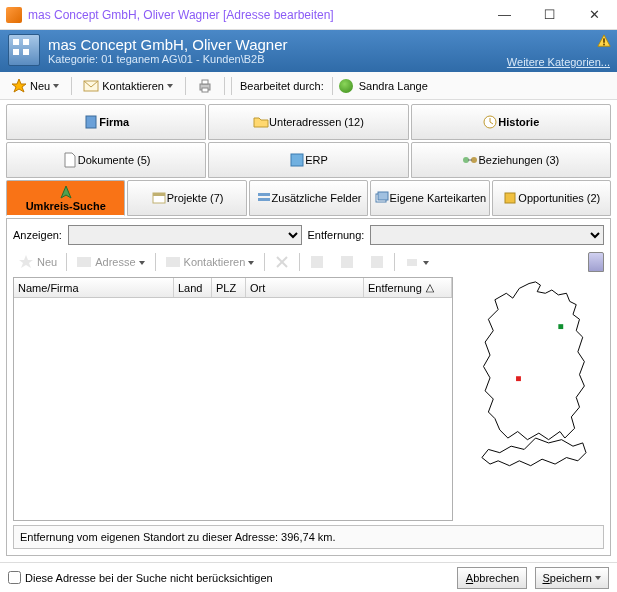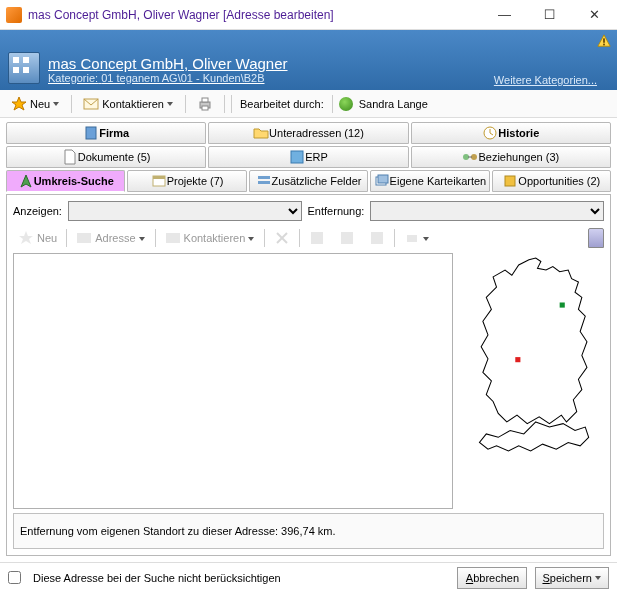--- a/index.html
+++ b/index.html
@@ -1,56 +1,56 @@
 <!DOCTYPE html>
 <html><head>
 <meta charset="utf-8">
 <style>
 * { box-sizing: border-box; margin: 0; padding: 0; }
 body { font-family: "Segoe UI", Tahoma, sans-serif; font-size: 11px; background: #fff; width: 617px; height: 592px; overflow: hidden; display: flex; flex-direction: column; }
 .titlebar { height: 30px; background: #fff; border-bottom: 1px solid #ddd; display: flex; align-items: center; padding-left: 6px; }
 .titlebar .ticon { width: 16px; height: 16px; margin-right: 6px; background: linear-gradient(135deg,#ff9a3c,#e06b00); border-radius: 2px; }
-.titlebar .ttext { flex: 1; font-size: 12px; color: #4c1d95; }
+.titlebar .ttext { flex: 1; font-size: 12px; color: #8b5cf6; }
 .winbtns { display: flex; height: 100%; }
 .winbtn { width: 45px; height: 100%; display: flex; align-items: center; justify-content: center; font-size: 13px; color: #333; font-family: Arial; }
-.header { background: linear-gradient(to bottom,#4a88c7,#2f6ba8); color: #fff; padding: 22px 8px 6px 8px; display: flex; align-items: flex-end; position: relative; text-decoration: underline; }
+.header { background: linear-gradient(to bottom,#4a88c7,#2f6ba8); color: #fff; padding: 4px 8px 6px 8px; display: flex; align-items: center; position: relative; }
 .hicon { width: 32px; height: 32px; margin-right: 8px; background: linear-gradient(to bottom,#a8c8e8,#5a8cc0); border: 1px solid #2a5a8a; border-radius: 2px; position: relative; }
 .hicon::after { content:""; position:absolute; left:4px; top:4px; width:6px; height:6px; background:#fff; box-shadow: 10px 0 #fff, 0 10px #fff, 10px 10px #fff; }
 .htexts .htitle { font-size: 15px; font-weight: 400; }
 .htexts .hsub { font-size: 11px; color: #d8e8f8; }
 .hwarn { position: absolute; top: 4px; right: 6px; width: 14px; height: 14px; }
-.hlink { position: absolute; bottom: 4px; right: 20px; font-size: 11px; color: #d8e8f8; text-decoration: underline; cursor: pointer; }
+.hlink { position: absolute; bottom: 4px; right: 7px; font-size: 11px; color: #d8e8f8; text-decoration: underline; cursor: pointer; }
 .toolbar { height: 28px; display: flex; align-items: center; padding: 0 6px; gap: 6px; border-bottom: 1px solid #ddd; background: #fafafa; }
 .tbtn { display: flex; align-items: center; gap: 3px; padding: 2px 4px; cursor: pointer; border: 1px solid transparent; border-radius: 2px; }
 .ico { width: 16px; height: 16px; display: inline-block; flex-shrink: 0; }
 .dd { width: 7px; height: 7px; display: inline-block; }
 .dd::after { content:""; display:block; width:0; height:0; border-left:3px solid transparent; border-right:3px solid transparent; border-top:4px solid #555; margin-top:2px; }
 .sep { width: 1px; height: 18px; background: #ccc; }
 .content { flex: 1; padding: 4px 6px 6px 6px; display: flex; flex-direction: column; overflow: hidden; }
 .tabrow { display: flex; gap: 2px; margin-bottom: 2px; }
-.tab { flex: 1; height: 22px; display: flex; align-items: center; justify-content: center; gap: 0; font-size: 11px; border: 1px solid #b8b8b8; background: linear-gradient(to bottom,#fff,#e8e8e8); border-radius: 2px 2px 0 0; cursor: pointer; overflow: hidden; white-space: nowrap; }
-.tab.active { background: #f0abfc; font-weight: bold; border-bottom-color: #fff; }
+.tab { flex: 1; height: 36px; display: flex; align-items: center; justify-content: center; gap: 0; font-size: 11px; border: 1px solid #b8b8b8; background: linear-gradient(to bottom,#fff,#e8e8e8); border-radius: 2px 2px 0 0; cursor: pointer; overflow: hidden; white-space: nowrap; }
+.tab.active { background: #f97316; font-weight: bold; border-bottom-color: #fff; flex-direction: column; }
 .panel { border: 1px solid #b8b8b8; flex: 1; display: flex; flex-direction: column; padding: 6px; min-height: 0; }
 .filterrow { display: flex; align-items: center; gap: 6px; margin-bottom: 4px; }
 .filterrow select { flex: 1; height: 20px; font-size: 11px; border: 1px solid #888; }
 .filterrow .dsel { width: 55px; height: 20px; font-size: 11px; border: 1px solid #888; }
 .subtb { display: flex; align-items: center; gap: 4px; padding: 2px 0; margin-bottom: 2px; flex-wrap: nowrap; }
 .subtb .tbtn { color: #999; }
 .subtb .ico { opacity: 0.45; }
 .pin { width: 16px; height: 20px; background: linear-gradient(to bottom,#d0d0f0,#a0a0d0); border: 1px solid #888; border-radius: 2px 2px 0 0; margin-left: auto; }
 .body2 { display: flex; flex: 1; gap: 6px; min-height: 0; }
 .tbl { width: 440px; border: 1px solid #b0b0b0; display: flex; flex-direction: column; background: #fff; }
 .thead { display: flex; background: linear-gradient(to bottom,#fff,#ececec); border-bottom: 1px solid #c8c8c8; height: 20px; }
 .th { border-right: 1px solid #d0d0d0; padding: 2px 4px; font-size: 11px; display: flex; align-items: center; gap: 2px; overflow: hidden; white-space: nowrap; }
 .tbody { flex: 1; }
 .map { flex: 1; border: 0; position: relative; background: #fff; min-width: 0; }
 .map svg { width: 100%; height: 100%; }
-.statusline { border: 1px solid #c0c0c0; padding: 11px 6px; margin-top: 4px; background: #fafafa; }
+.statusline { border: 1px solid #c0c0c0; padding: 5px 6px; margin-top: 4px; background: #fafafa; }
 .footer { height: 30px; border-top: 1px solid #ddd; display: flex; align-items: center; padding: 0 8px; gap: 8px; }
-.footer label { display: flex; align-items: center; gap: 12px; font-size: 11px; }
+.footer label { display: flex; align-items: center; gap: 4px; font-size: 11px; }
 .footer .spacer { flex: 1; }
 .btn { min-width: 70px; height: 22px; border: 1px solid #999; background: linear-gradient(to bottom,#fff,#e4e4e4); font-size: 11px; cursor: pointer; display: inline-flex; align-items: center; justify-content: center; gap: 3px; padding: 0 6px; }
 .person-ico { width:14px; height:14px; border-radius:50%; background: radial-gradient(circle at 40% 35%, #8bd65a, #3a8a1a); display:inline-block; }
 </style>
 </head>
 <body>
 
 <div class="titlebar">
   <span class="ticon"></span>
   <span class="ttext">mas Concept GmbH, Oliver Wagner [Adresse bearbeiten]</span>
@@ -251,20 +251,38 @@
           <svg class="ico" viewBox="0 0 16 16">
             <rect x="3" y="5" width="10" height="7" fill="#ccc"></rect>
           </svg>
           <span class="dd"></span>
         </div>
       <div class="pin"></div>
     </div>
 
     <div class="body2">
       <div class="tbl">
+        <div class="thead">
+          <div class="th" style="width:160px">
+              <span>Name/Firma</span>
+            </div>
+          <div class="th" style="width:38px">
+              <span>Land</span>
+            </div>
+          <div class="th" style="width:34px">
+              <span>PLZ</span>
+            </div>
+          <div class="th" style="width:118px">
+              <span>Ort</span>
+            </div>
+          <div class="th" style="flex:1">
+              <span>Entfernung</span>
+              <span style="margin-left:2px;">△</span>
+            </div>
+        </div>
         <div class="tbody"></div>
       </div>
       <div class="map">
         <svg viewBox="0 0 150 300" preserveAspectRatio="xMidYMin meet">
           <path d="M72 8 L80 6 L86 10 L82 18 L92 20 L100 16 L108 22 L118 20 L122 30 L130 34 L126 46 L134 52 L130 66 L138 74 L132 92 L140 104 L134 120 L140 134 L130 148 L134 160 L124 172 L128 186 L116 198 L110 190 L96 200 L84 192 L70 200 L58 190 L46 198 L36 188 L30 174 L22 166 L28 150 L18 140 L24 124 L16 110 L24 96 L18 80 L28 66 L22 52 L34 40 L30 28 L44 20 L52 26 L60 14 Z" fill="#fff" stroke="#000" stroke-width="1.2"></path>
           <path d="M80 198 L96 204 L112 200 L126 208 L138 204 L142 216 L132 226 L118 222 L104 230 L88 224 L74 232 L60 226 L48 232 L34 226 L24 230 L14 222 L22 212 L36 216 L50 208 L66 212 Z" fill="#fff" stroke="#000" stroke-width="1.2"></path>
           <rect x="56" y="122" width="6" height="6" fill="#e02020"></rect>
           <rect x="108" y="58" width="6" height="6" fill="#109030"></rect>
         </svg>
       </div>

